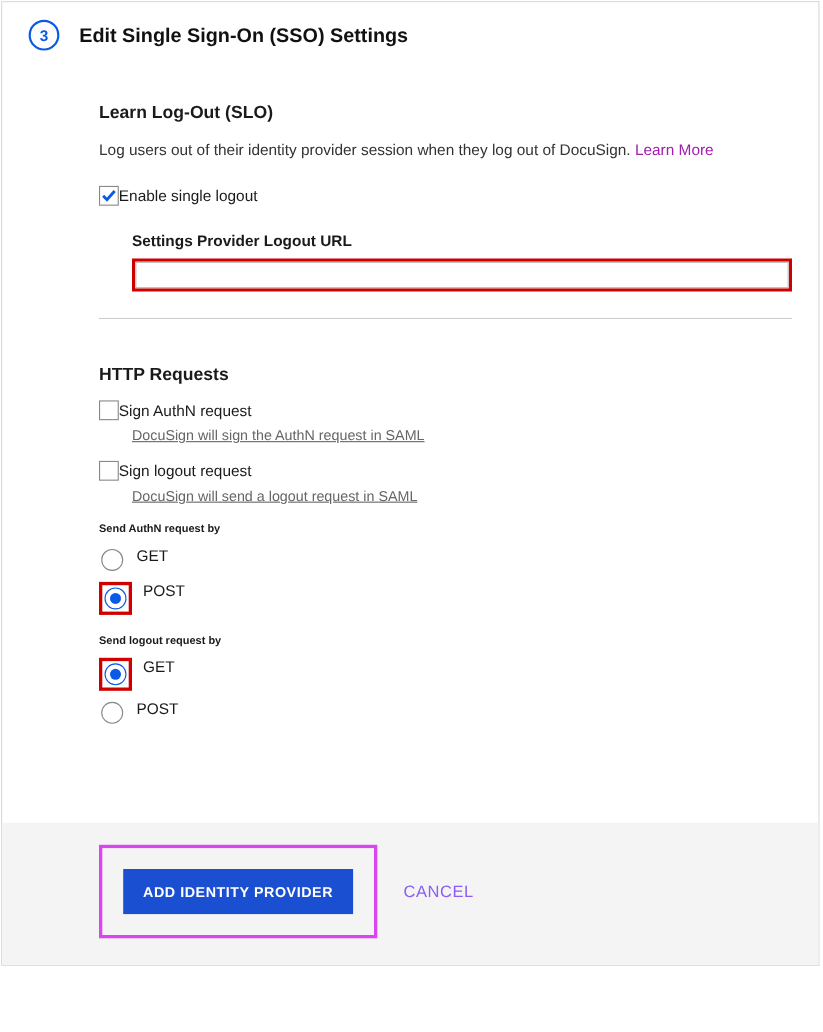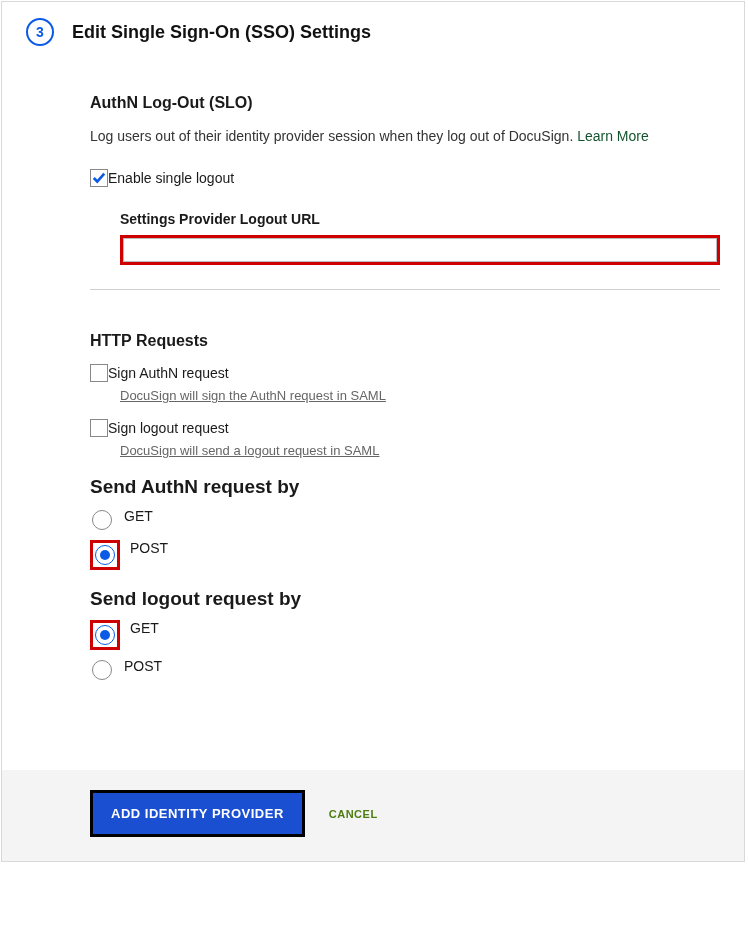--- a/index.html
+++ b/index.html
@@ -42,21 +42,21 @@
       font-size: 16px;
       font-weight: 700;
       margin-bottom: 14px;
     }
     .section-desc {
       font-size: 14px;
       color: #333;
       line-height: 1.5;
       margin-bottom: 22px;
     }
-    .link { color: #14532d; text-decoration: none; cursor: pointer; }
+    .link { color: #a21caf; text-decoration: none; cursor: pointer; }
     .checkbox-row {
       display: flex; align-items: center; gap: 0;
       margin-bottom: 6px;
     }
     .checkbox {
       width: 18px; height: 18px;
       border: 1px solid #888;
       display: flex; align-items: center; justify-content: center;
       cursor: pointer;
       background: #fff;
@@ -82,21 +82,21 @@
       border: 1px solid #bbb;
       padding: 2px 6px;
       font-size: 13px;
       background: #fff;
     }
     .divider {
       border: none; border-top: 1px solid #cfcfcf;
       margin: 24px 0 42px 0;
     }
     .subsection-label {
-      font-size: 19px; font-weight: 700;
+      font-size: 10px; font-weight: 700;
       margin: 18px 0 10px 0;
     }
     .radio-row {
       display: flex; align-items: flex-start; gap: 10px;
       margin-bottom: 8px;
     }
     .radio-wrap {
       display: inline-flex;
       padding: 2px;
     }
@@ -117,52 +117,52 @@
     .radio.selected { border-color: #0a5ae6; }
     .radio.selected .dot { display: block; }
     .radio-label { font-size: 14px; }
     .footer {
       background: #f4f4f4;
       padding: 20px 24px 24px 88px;
       display: flex; align-items: center; gap: 24px;
       margin-top: 64px;
     }
     .btn-primary-wrap {
-      border: 3px solid #000000;
-      padding: 0;
+      border: 3px solid #d946ef;
+      padding: 19px;
     }
     .btn-primary {
       background: #1b4fd1;
       color: #fff;
       font-weight: 700;
       font-size: 13px;
       letter-spacing: 0.5px;
       padding: 13px 18px;
       border: none;
       cursor: pointer;
     }
     .btn-cancel {
       background: none; border: none;
-      font-weight: 700; font-size: 11px;
+      font-weight: 400; font-size: 15px;
       letter-spacing: 0.5px;
-      color: #4d7c0f; cursor: pointer;
+      color: #8b5cf6; cursor: pointer;
     }
   </style>
 </head>
 <body>
 
 <div class="panel">
   <div class="header-row">
     <div class="step-circle">3</div>
     <div class="title">Edit Single Sign-On (SSO) Settings</div>
   </div>
 
   <div class="content">
 
-    <div class="section-title">AuthN Log-Out (SLO)</div>
+    <div class="section-title">Learn Log-Out (SLO)</div>
     <p class="section-desc">
       <span>Log users out of their identity provider session when they log out of DocuSign. </span><a class="link">Learn More</a>
     </p>
 
     <div class="checkbox-row">
       <div class="checkbox checked">
         <svg viewBox="0 0 16 16">
             <polyline points="2,8 6,12 14,3"></polyline>
           </svg>
       </div>

